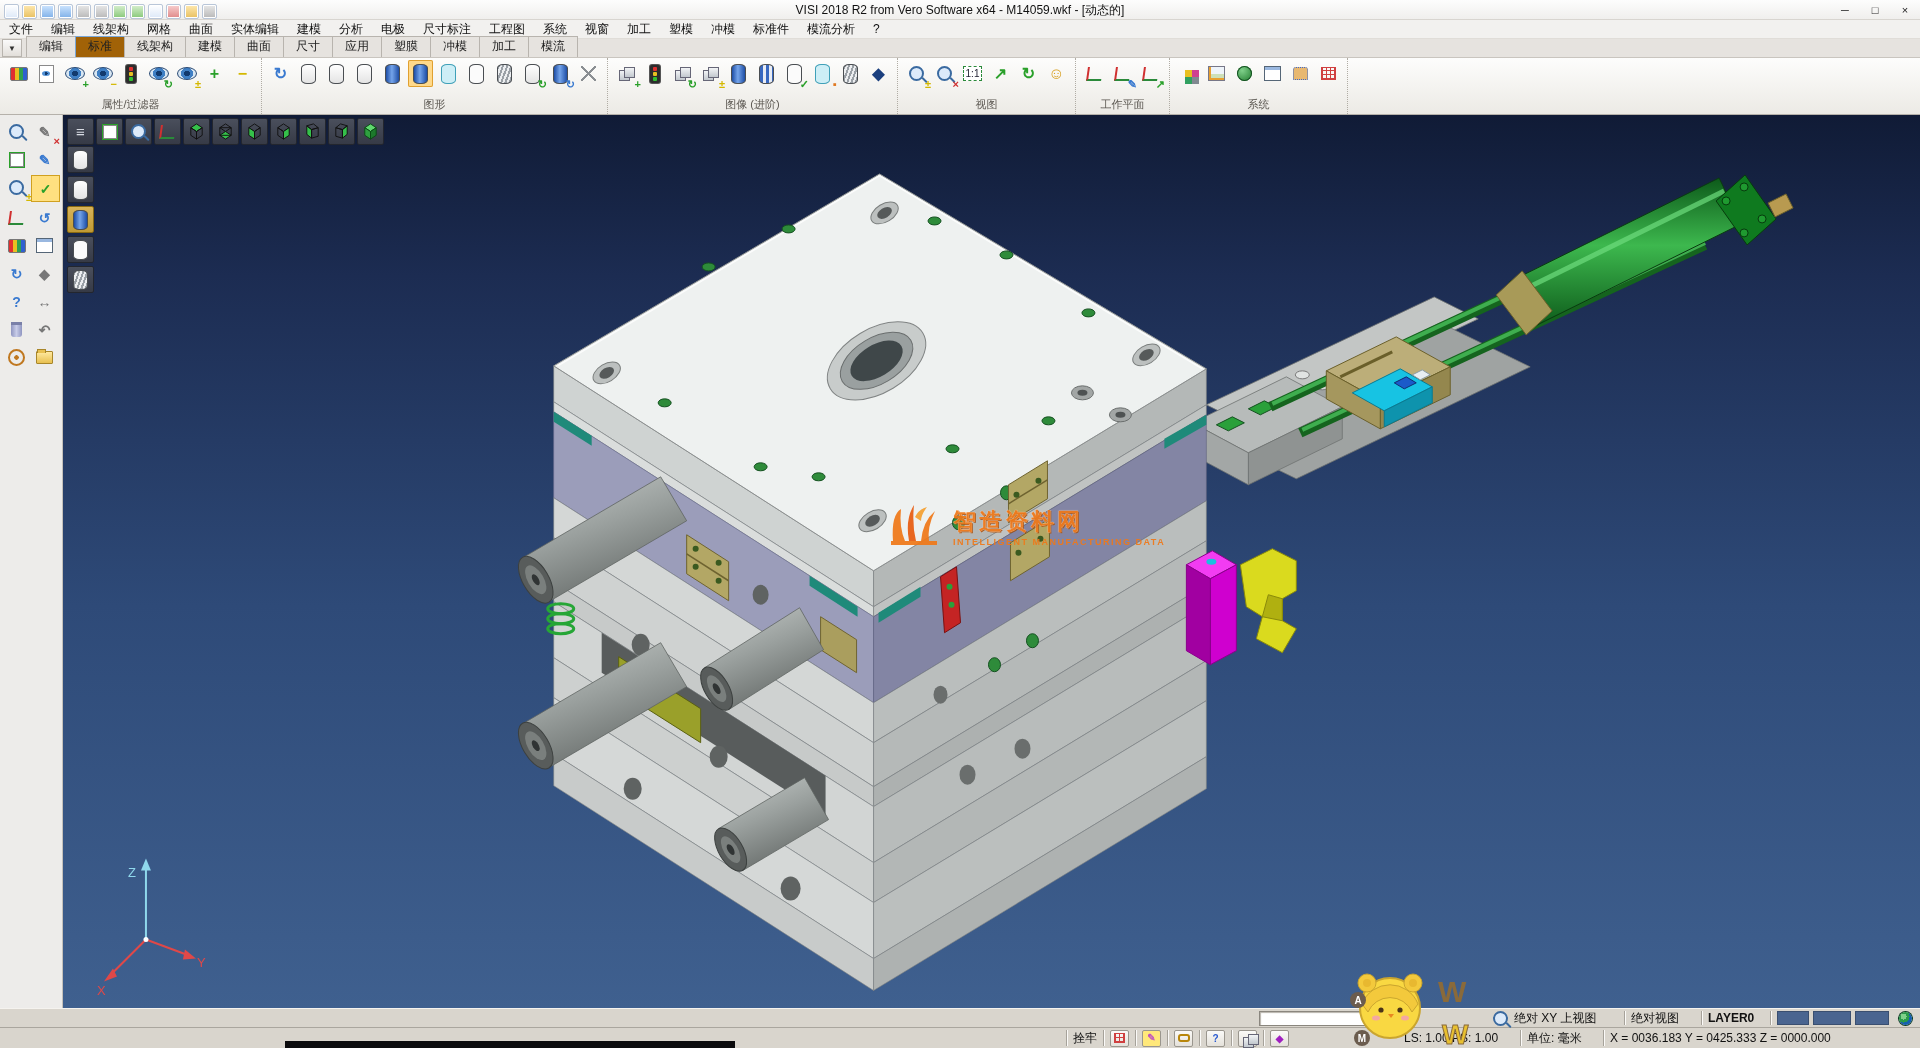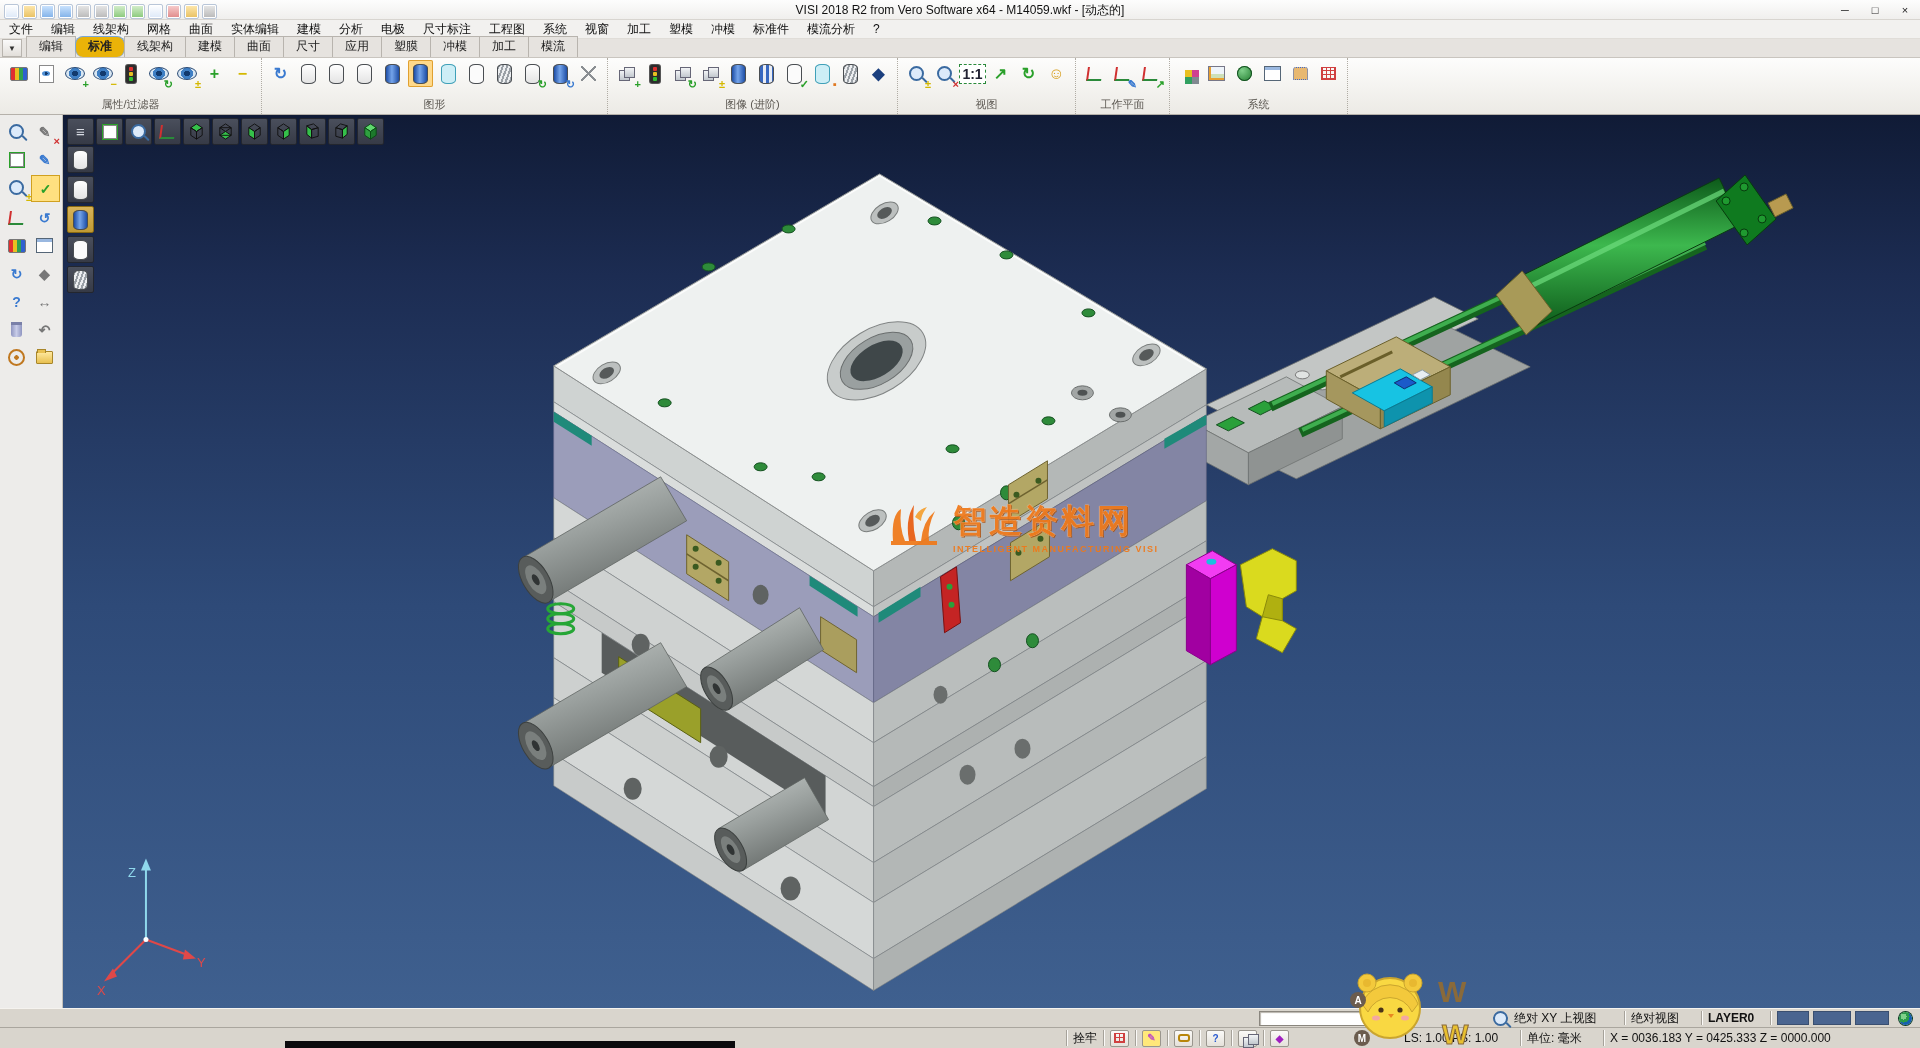--- a/index.html
+++ b/index.html
@@ -19,21 +19,21 @@
     font-size:11px;color:#222;cursor:pointer;}
   
   .menubar{height:18px;background:#f2f1ef;display:flex;align-items:center;gap:0;border-bottom:1px solid #e0ddd8;}
   .menu-item{padding:0 9px;font-size:12px;color:#111;cursor:default;}
   
   .tabbar{height:18px;background:#e6e3df;display:flex;align-items:flex-end;border-bottom:1px solid #c9c5bf;}
   .tab-dd{width:18px;height:16px;display:flex;align-items:center;justify-content:center;font-size:8px;color:#333;
     border:1px solid #b8b4ae;background:linear-gradient(#fafafa,#e2dfda);margin:0 4px 0 2px;}
   .tab{padding:1px 12px 2px;font-size:12px;color:#222;border:1px solid #b8b4ae;border-bottom:none;
     background:#e6e3df;margin-right:-1px;}
-  .tab.active{background:#eab308;border-color:#7aa7d8;font-weight:bold;border-radius:8px;}
+  .tab.active{background:#a16207;border-color:#7aa7d8;font-weight:normal;}
   
   .ribbon{height:56px;background:linear-gradient(#fdfdfc,#eceae5);display:flex;align-items:stretch;
     border-bottom:1px solid #b5b1aa;}
   .rgroup{display:flex;flex-direction:column;justify-content:space-between;padding:2px 6px 1px;
     border-right:1px dotted #b0aca4;}
   .ricons{display:flex;align-items:center;gap:3px;}
   .rlabel{text-align:center;font-size:11px;color:#5a5650;padding-bottom:1px;}
   .ri{width:25px;height:27px;display:flex;align-items:center;justify-content:center;position:relative;border-radius:2px;}
   .ri.sel{background:#ffd98a;box-shadow:inset 0 0 0 1px #e0a030;}
   .badge{position:absolute;right:-2px;bottom:-3px;font-size:11px;font-weight:bold;line-height:11px;}
@@ -56,21 +56,21 @@
   .cy-white{background:#fbfbfb;}
   .cy-hatch{background:repeating-linear-gradient(110deg,#9aa0a6 0 2px,#eceef0 2px 4px);}
   .cy-stripe{background:repeating-linear-gradient(90deg,#3868c0 0 3px,#e8ecf4 3px 6px);}
   .cube2{width:16px;height:14px;position:relative;}
   .cube2::before,.cube2::after{content:"";position:absolute;width:9px;height:9px;border:1px solid #667;
     background:linear-gradient(#f2f4f6,#c2c8ce);}
   .cube2::before{left:0;top:3px;} .cube2::after{left:5px;top:0;}
   .mag{width:11px;height:11px;border:2px solid #3a6aa0;border-radius:50%;position:relative;background:#dceafa;}
   .mag::after{content:"";position:absolute;width:7px;height:2px;background:#3a6aa0;transform:rotate(45deg);
     right:-6px;bottom:-2px;border-radius:1px;}
-  .onetoone{font-size:14px;font-weight:bold;color:#223;border:1px dashed #2a8a3a;padding:1px 2px;background:#fff;text-align:right;}
+  .onetoone{font-size:10px;font-weight:normal;color:#223;border:1px dashed #2a8a3a;padding:1px 2px;background:#fff;text-align:right;}
   .glyph16{font-size:16px;font-weight:bold;line-height:16px;}
   .glyph14{font-size:14px;font-weight:bold;line-height:14px;}
   .g-green{color:#2aa02a;} .g-yellow{color:#d4b800;} .g-blue{color:#3a7ad0;} .g-navy{color:#1b3f7e;}
   .g-amber{color:#d8a020;} .g-gray{color:#777;}
   .tools{width:15px;height:15px;
     background:linear-gradient(45deg,transparent 44%,#8a8e92 44% 56%,transparent 56%),
       linear-gradient(-45deg,transparent 44%,#8a8e92 44% 56%,transparent 56%);}
   .ax{width:13px;height:12px;border-left:2px solid #d03030;border-bottom:2px solid #2a8a3a;transform:skewX(-8deg);}
   .pal4{width:7px;height:7px;background:#e8c020;box-shadow:7px 0 #d04090,0 7px #30a060,7px 7px #808890;}
   .pic{width:15px;height:13px;border:1px solid #778;background:linear-gradient(#eef4fa 55%,#cde0b8 0);
@@ -101,21 +101,21 @@
     background:linear-gradient(180deg,#101b36 0%,#1c2c52 18%,#2e4a78 55%,#3f608f 100%);}
   .vtb{position:absolute;left:4px;top:3px;display:flex;gap:2px;z-index:3;}
   .vbtn{width:25px;height:25px;background:linear-gradient(#4a4f5c,#363a46);border:1px solid #23262e;
     display:flex;align-items:center;justify-content:center;border-radius:2px;}
   .vstrip{position:absolute;left:4px;top:31px;display:flex;flex-direction:column;gap:3px;z-index:3;}
   .vbtn.sel{background:linear-gradient(#d8b45a,#c09a34);border-color:#8a6a10;}
   .vham{color:#d8dce4;font-size:15px;font-weight:bold;line-height:15px;}
   .scene{position:absolute;inset:0;}
   
   .wmark{position:absolute;left:822px;top:382px;display:flex;align-items:center;gap:10px;opacity:.92;z-index:2;pointer-events:none;}
-  .wm-title{font-size:33px;font-weight:bold;color:#f07818;letter-spacing:3px;
+  .wm-title{font-size:23px;font-weight:bold;color:#f07818;letter-spacing:3px;
     text-shadow:0 0 1px #fff,1px 1px 0 #a84c08;}
   .wm-sub{font-size:9px;color:#f07818;letter-spacing:1.5px;font-weight:bold;}
   
   .status1{height:18px;background:#d9d5cd;border-top:1px solid #f5f3ef;display:flex;align-items:center;font-size:12px;color:#111;}
   .status2{height:20px;background:#d9d5cd;border-top:1px solid #aaa69e;display:flex;align-items:center;font-size:12px;color:#111;padding-left:16px;}
   .sep{width:1px;height:80%;background:#a6a29a;box-shadow:1px 0 0 #fbfaf8;margin:0 6px;}
   .sb-input{width:112px;height:13px;border:1px solid #8a867e;box-shadow:inset 1px 1px 1px #b8b4ac;background:#fff;
     font-size:11px;padding:0 2px;}
   .swatch{height:12px;background:#4a6590;border:1px solid #3a4f70;margin-right:4px;}
   .globe{width:13px;height:13px;border-radius:50%;background:radial-gradient(circle at 35% 35%,#7fd08a 0 3px,#2a9a4a 3px 6px,#1560b0 6px);
@@ -758,21 +758,21 @@
     <div class="wmark">
       <svg width="58" height="58" viewBox="0 0 58 58">
         <path d="M8,44 Q6,18 16,12 Q14,30 20,44 Z" fill="#f07818"></path>
         <path d="M24,44 Q20,22 29,8 Q27,28 31,44 Z" fill="#e85c10"></path>
         <path d="M36,44 Q38,24 50,14 Q42,30 44,44 Z" fill="#f07818"></path>
         <path d="M30,20 Q34,12 42,10 Q36,18 36,24 Z" fill="#f5a030"></path>
         <rect x="6" y="44" width="46" height="4" fill="#f07818"></rect>
       </svg>
       <div>
         <div class="wm-title">智造资料网</div>
-        <div class="wm-sub">INTELLIGENT MANUFACTURING VISI</div>
+        <div class="wm-sub">INTELLIGENT MANUFACTURING DATA</div>
       </div>
     </div>
   </div>
 </div>
 
 <div class="status1">
   <div style="flex:1"></div>
   <input class="sb-input" value="" style="">
   <span style="width:110px"></span>
   <span class="mag" style="margin:0 6px;"></span>

